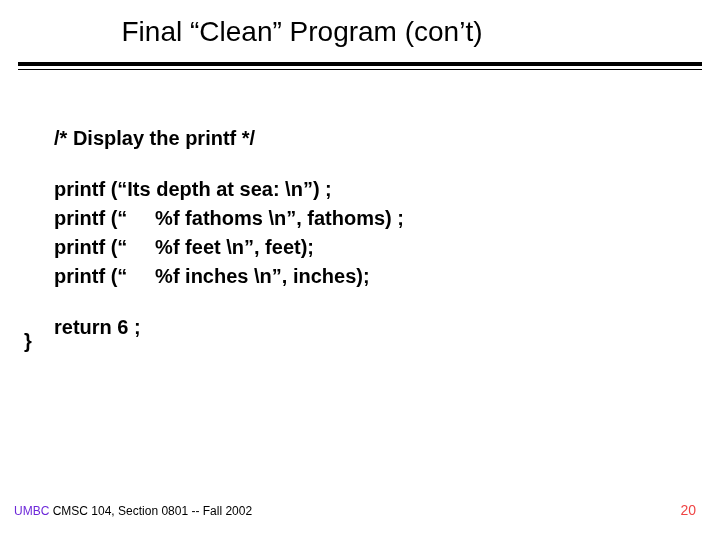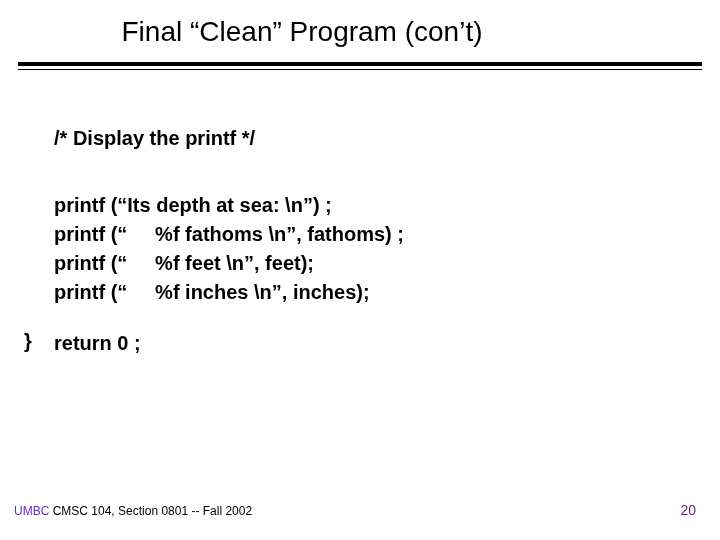--- a/index.html
+++ b/index.html
@@ -4,45 +4,45 @@
 <style>
   * { margin: 0; padding: 0; box-sizing: border-box; }
   html, body { width: 720px; height: 540px; background: #ffffff; font-family: Arial, Helvetica, sans-serif; overflow: hidden; }
   .slide { width: 720px; height: 540px; position: relative; }
   .title { position: absolute; top: 16px; left: 0; width: 604px; text-align: center; font-size: 28px; color: #000; font-weight: normal; }
   .rule-wrap { position: absolute; top: 62px; left: 18px; width: 684px; }
   .rule-thick { border: none; border-top: 4px solid #000; width: 100%; }
   .rule-thin  { border: none; border-top: 1px solid #000; width: 100%; margin-top: 3px; }
   .body { position: absolute; top: 124px; left: 54px; width: 620px; color: #000; font-size: 20px; line-height: 1.45; }
   .comment { font-weight: bold; }
-  .codeblk { margin-top: 38px; font-weight: bold; white-space: pre; font-family: Arial, Helvetica, sans-serif; }
+  .codeblk { margin-top: 22px; font-weight: bold; white-space: pre; font-family: Arial, Helvetica, sans-serif; }
   .ret { margin-top: 22px; font-weight: bold; }
   .brace { position: absolute; top: 330px; left: 24px; font-size: 20px; font-weight: bold; }
   .footer-left { position: absolute; bottom: 22px; left: 14px; font-size: 12px; color: #000; }
   .footer-left .u { color: #6d28d9; }
-  .footer-right { position: absolute; bottom: 22px; right: 24px; font-size: 14px; color: #701a75; }
+  .footer-right { position: absolute; bottom: 22px; right: 24px; font-size: 14px; color: #ef4444; }
 </style>
 </head>
 <body>
 
 <div class="slide">
   <div class="title">Final “Clean” Program (con’t)</div>
 
   <div class="rule-wrap">
     <hr class="rule-thick">
     <hr class="rule-thin">
   </div>
 
   <div class="body">
     <div class="comment">/* Display the printf */</div>
     <div class="codeblk">printf (“Its depth at sea: \n”) ;
 printf (“     %f fathoms \n”, fathoms) ;
 printf (“     %f feet \n”, feet);
 printf (“     %f inches \n”, inches);</div>
-    <div class="ret">return 0 ;</div>
+    <div class="ret">return 6 ;</div>
   </div>
 
   <div class="brace">}</div>
 
   <div class="footer-left">
     <span class="u">UMBC</span><span> CMSC 104, Section 0801 -- Fall 2002</span>
   </div>
   <div class="footer-right">20</div>
 </div>
 

